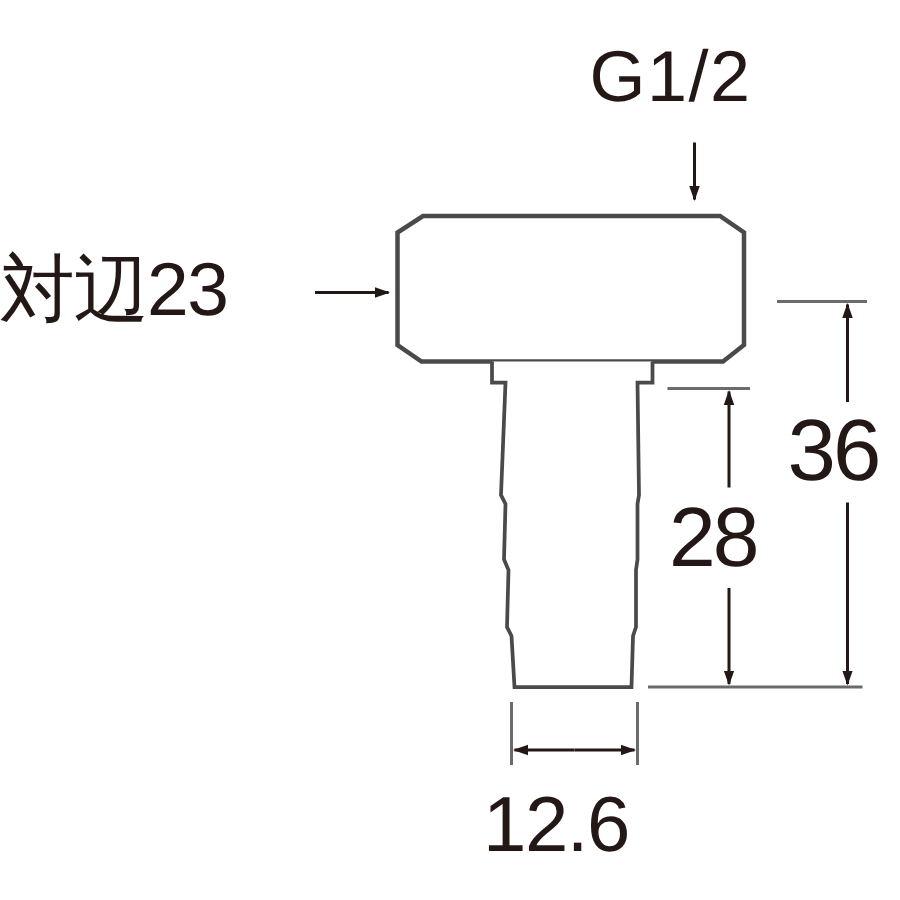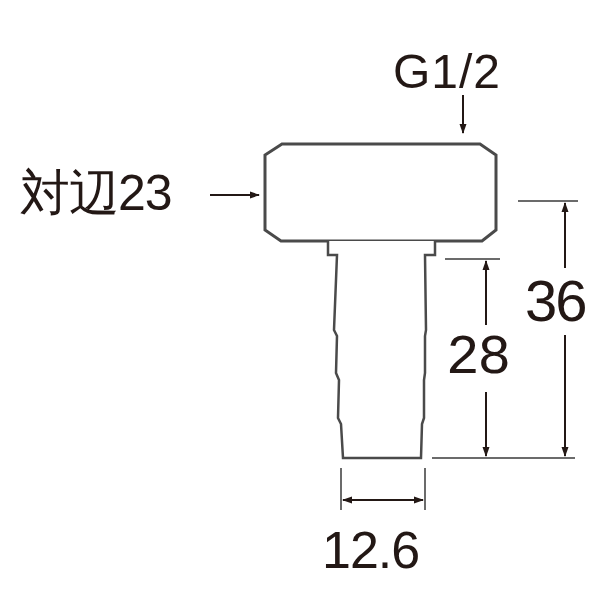--- a/index.html
+++ b/index.html
@@ -35,17 +35,17 @@
   <line x1="565" y1="268" x2="565" y2="203" stroke="#231815" stroke-width="2" marker-end="url(#ah)"></line>
   <line x1="565" y1="335" x2="565" y2="456" stroke="#231815" stroke-width="2" marker-end="url(#ah)"></line>
 
   <line x1="486" y1="325" x2="486" y2="261" stroke="#231815" stroke-width="2" marker-end="url(#ah)"></line>
   <line x1="486" y1="392" x2="486" y2="456" stroke="#231815" stroke-width="2" marker-end="url(#ah)"></line>
 
   <line x1="383" y1="500" x2="343" y2="500" stroke="#231815" stroke-width="2" marker-end="url(#ah)"></line>
   <line x1="383" y1="500" x2="423" y2="500" stroke="#231815" stroke-width="2" marker-end="url(#ah)"></line>
 </svg>
 
-<div class="lbl" style="left:393px;top:48px;font-size:48px;letter-spacing:1px;">G1/2</div>
-<div class="lbl" style="left:20px;top:168px;font-size:50px;letter-spacing:-1px;">対辺23</div>
+<div class="lbl" style="left:393px;top:28px;font-size:48px;letter-spacing:1px;">G1/2</div>
+<div class="lbl" style="left:0;top:168px;font-size:50px;letter-spacing:-1px;">対辺23</div>
 <div class="lbl" style="left:525px;top:272px;font-size:58px;letter-spacing:-2px;">36</div>
-<div class="lbl" style="left:446px;top:330px;font-size:56px;letter-spacing:-2px;font-family:Liberation Mono, monospace;">28</div>
+<div class="lbl" style="left:446px;top:330px;font-size:56px;letter-spacing:-2px;">28</div>
 <div class="lbl" style="left:322px;top:524px;font-size:52px;letter-spacing:-1px;">12.6</div>
 
 </body></html>

